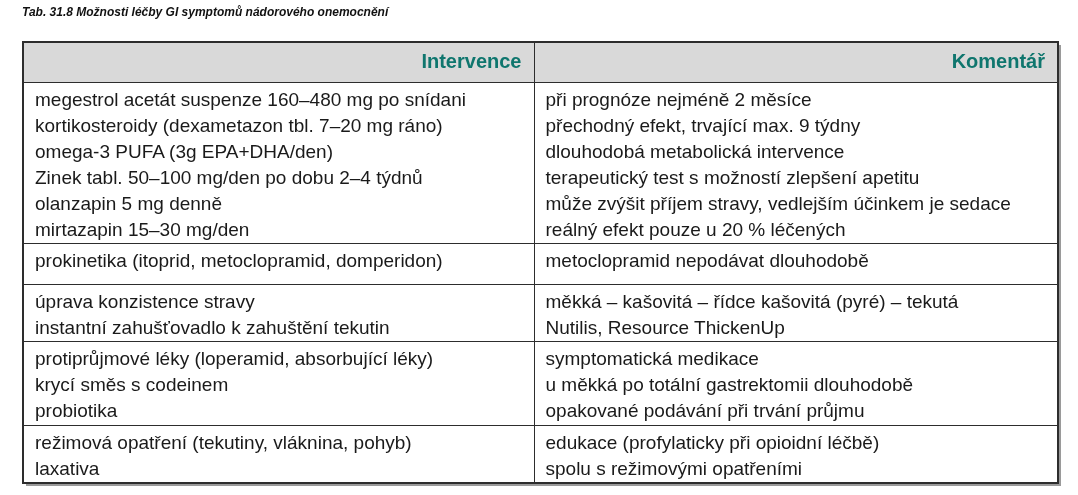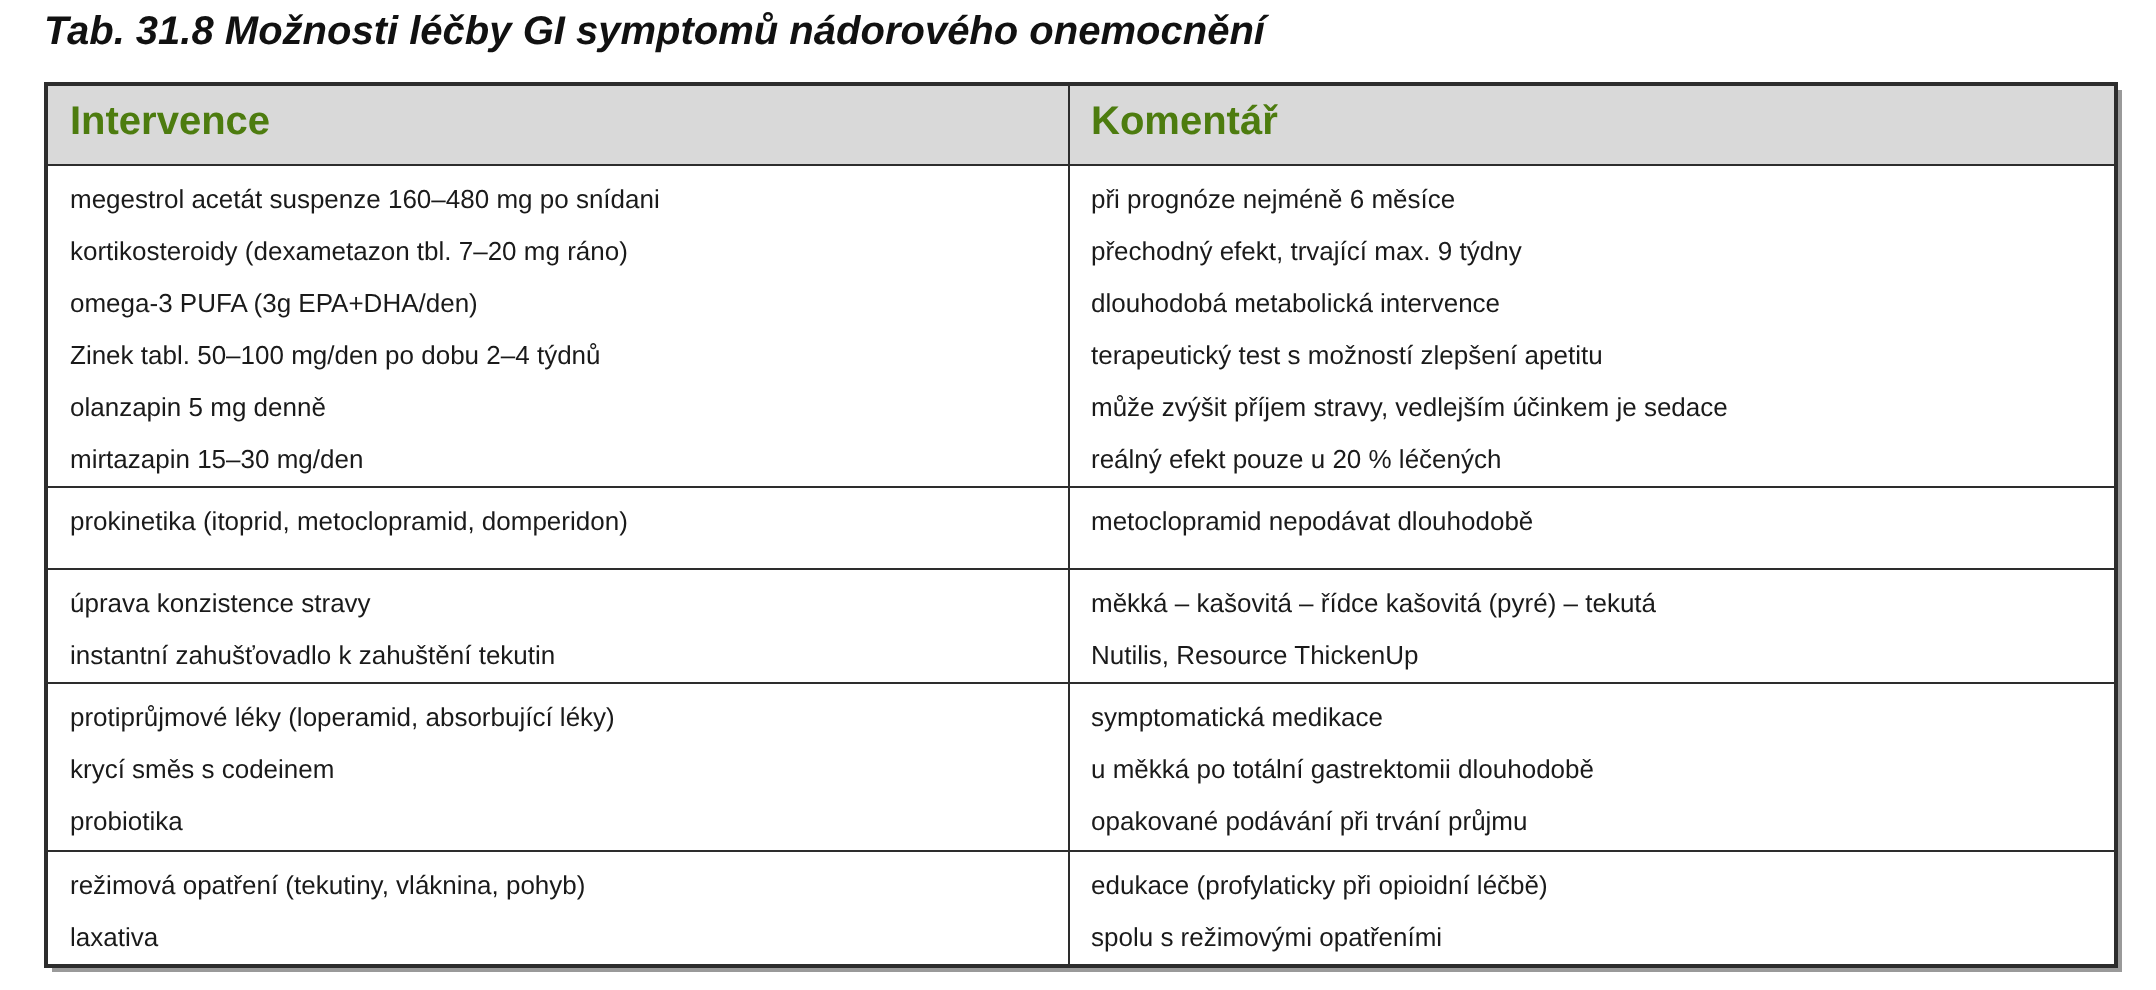--- a/index.html
+++ b/index.html
@@ -13,21 +13,21 @@
     height: 495px;
     background: #ffffff;
     font-family: "Liberation Sans", "DejaVu Sans", sans-serif;
     color: #1a1a1a;
     overflow: hidden;
   }
   .caption {
     position: absolute;
     left: 22px;
     top: 5px;
-    font-size: 20px;
+    font-size: 12px;
     font-weight: bold;
     font-style: italic;
     color: #111111;
     white-space: nowrap;
   }
   table.tbl {
     position: absolute;
     left: 22px;
     top: 41px;
     width: 1035px;
@@ -41,30 +41,30 @@
   col.c-right { width: 524px; }
   table.tbl th, table.tbl td {
     border: 1px solid #2d2d2d;
     vertical-align: top;
     padding: 4px 12px 0 11px;
     overflow: hidden;
   }
   tr.header-row { height: 40px; }
   tr.header-row th {
     background: #d9d9d9;
-    text-align: left;
+    text-align: right;
     font-size: 20px;
     font-weight: bold;
-    color: #4d7c0f;
+    color: #0f766e;
     vertical-align: middle;
     padding-top: 0;
     padding-bottom: 2px;
   }
   td .ln {
-    font-size: 13px;
+    font-size: 19px;
     line-height: 26px;
     white-space: nowrap;
     color: #1a1a1a;
   }
   tr.r1 { height: 158px; }
   tr.r2 { height: 41px;  }
   tr.r3 { height: 57px;  }
   tr.r4 { height: 84px;  }
   tr.r5 { height: 55px; margin-top: 10px;  }
   tr.r2 td { padding-top: 4px; }
@@ -92,21 +92,21 @@
       <tr class="r1">
         <td>
           <div class="ln">megestrol acetát suspenze 160–480 mg po snídani</div>
           <div class="ln">kortikosteroidy (dexametazon tbl. 7–20 mg ráno)</div>
           <div class="ln">omega-3 PUFA (3g EPA+DHA/den)</div>
           <div class="ln">Zinek tabl. 50–100 mg/den po dobu 2–4 týdnů</div>
           <div class="ln">olanzapin 5 mg denně</div>
           <div class="ln">mirtazapin 15–30 mg/den</div>
         </td>
         <td>
-          <div class="ln">při prognóze nejméně 6 měsíce</div>
+          <div class="ln">při prognóze nejméně 2 měsíce</div>
           <div class="ln">přechodný efekt, trvající max. 9 týdny</div>
           <div class="ln">dlouhodobá metabolická intervence</div>
           <div class="ln">terapeutický test s možností zlepšení apetitu</div>
           <div class="ln">může zvýšit příjem stravy, vedlejším účinkem je sedace</div>
           <div class="ln">reálný efekt pouze u 20 % léčených</div>
         </td>
       </tr>
 
       <tr class="r2">
         <td>

